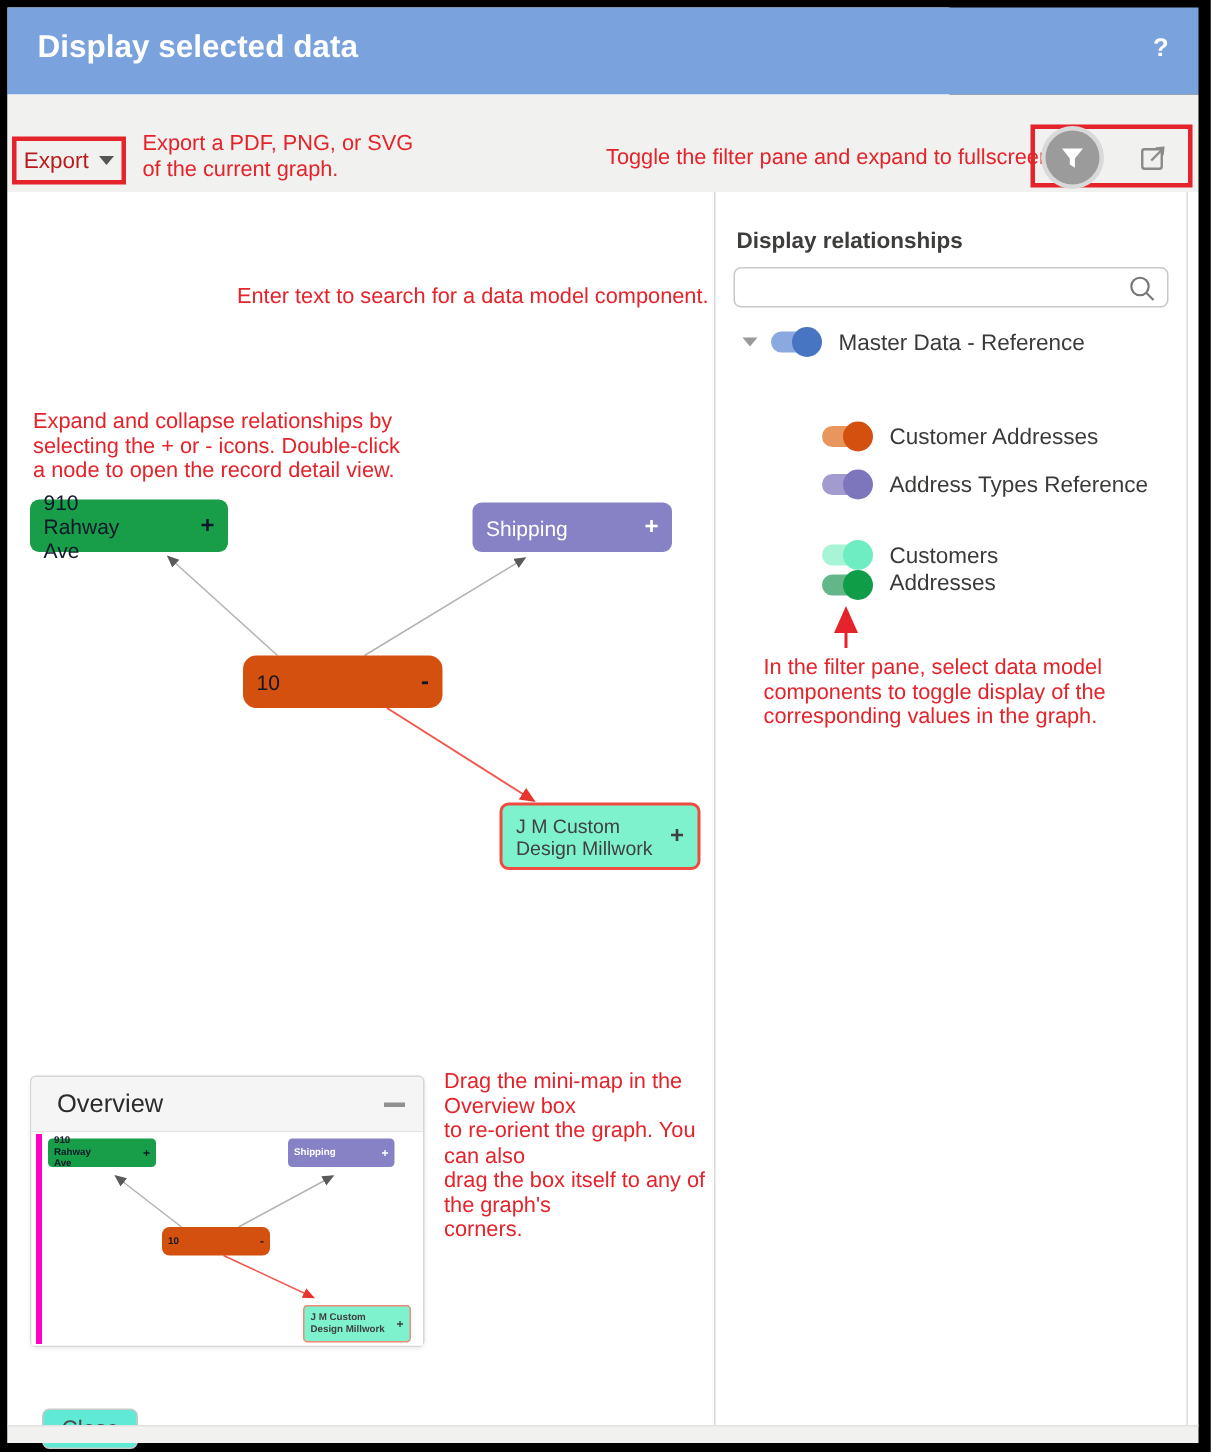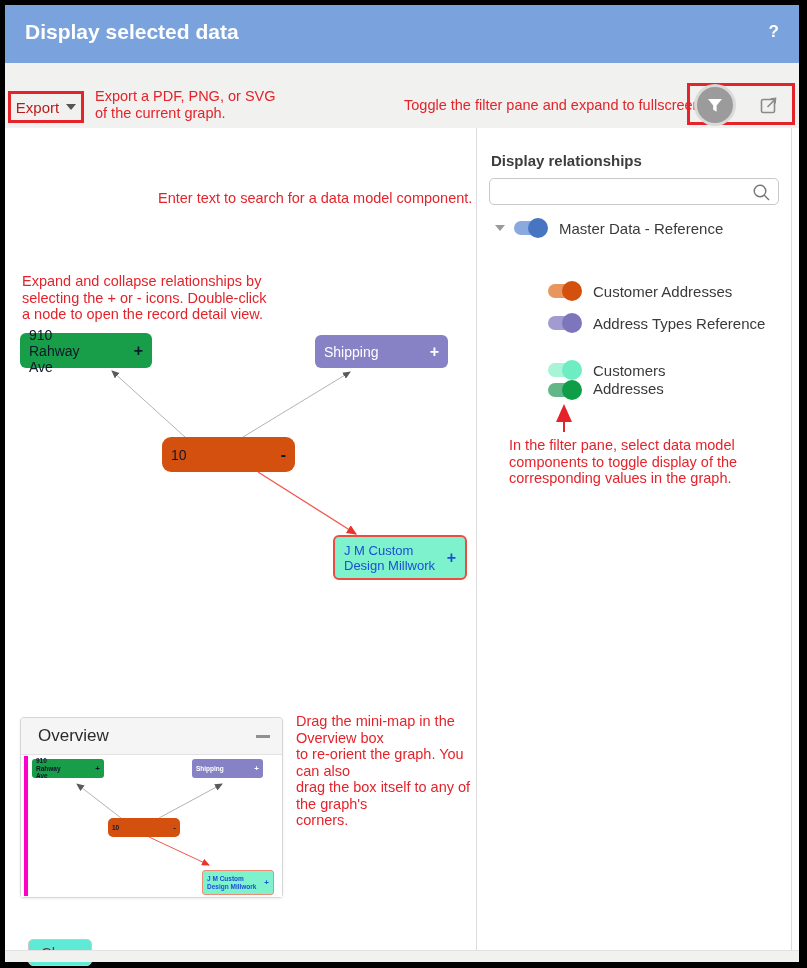--- a/index.html
+++ b/index.html
@@ -28,21 +28,21 @@
   
   .main { position:absolute; left:0; top:123px; width:794px; height:822px; background:#fff; }
   .edges-svg { position:absolute; left:0; top:0; width:794px; height:822px; pointer-events:none; z-index:1; }
 
   .gnode { position:absolute; z-index:2; display:flex; align-items:center; padding:0 9px; border-radius:6px; cursor:pointer; }
   .gnode-label { flex:1; font-size:14px; }
   .gnode-toggle { font-size:16px; font-weight:bold; padding-left:4px; cursor:pointer; }
   .n-green { background:#189d49; color:#0f172a;gap:28px; }
   .n-purple { background:#8781c6; color:#fff; }
   .n-orange { background:#d4500f; color:#0f172a; border-radius:9px; }
-  .n-mint { background:#7ef2cc; color:#1d4ed8; border:2px solid #ee4b41; }
+  .n-mint { background:#7ef2cc; color:#404040; border:2px solid #ee4b41; }
   .n-mint .gnode-label { font-size:13px; line-height:15px; }
 
   .g-annot-search { position:absolute; left:153px; top:62px; }
   .g-annot-expand { position:absolute; left:17px; top:145px; }
   .g-annot-selected { position:absolute; left:125px; top:394px; }
 
   
   .pane { position:absolute; left:471px; top:0; width:316px; height:822px; background:#fff; border-left:1px solid #dcdcdc; border-right:1px solid #dcdcdc; }
   .pane-title { position:absolute; left:14px; top:24px; font-size:15px; font-weight:bold; color:#3e3d3c; }
   .pane-search { position:absolute; left:12px; top:50px; width:290px; height:27px; border:1px solid #c8c8c8; border-radius:5px; background:#fff; }

